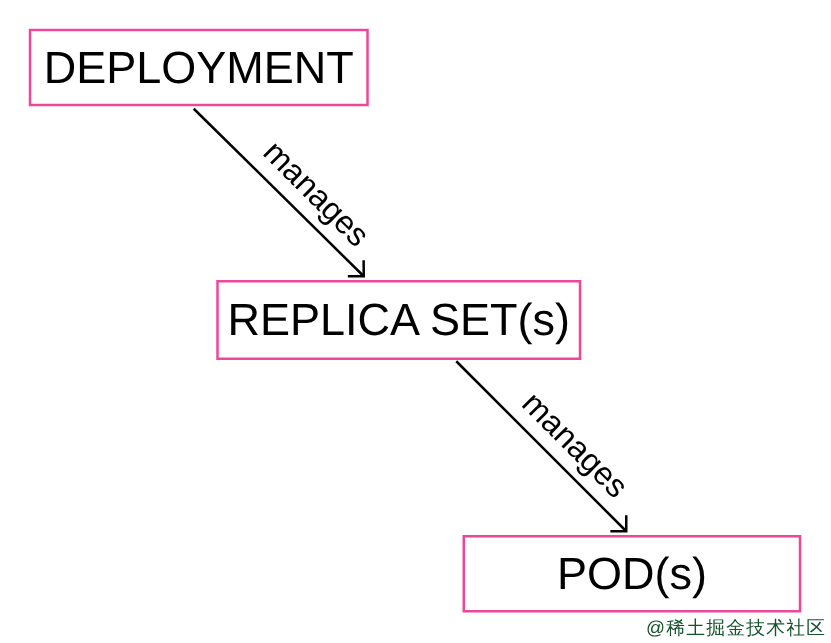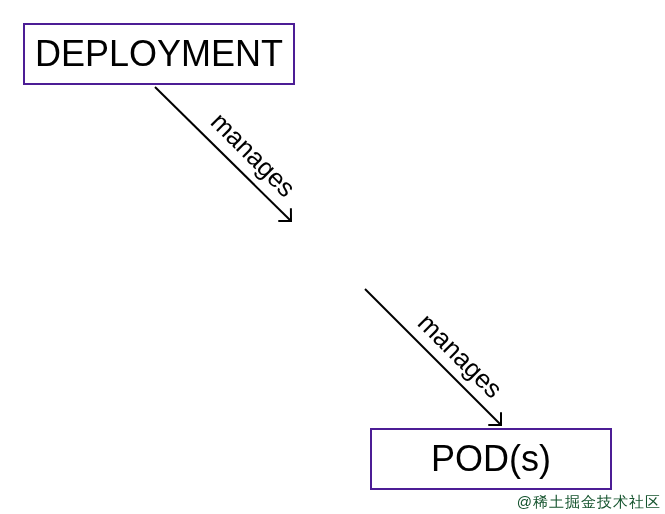--- a/index.html
+++ b/index.html
@@ -27,21 +27,21 @@
     stroke-width: 2;
   }
   .edge-label {
     fill: #000000;
     font-family: "Liberation Sans", sans-serif;
     font-size: 26px;
   }
   .node {
     position: absolute;
     box-sizing: border-box;
-    border: 2px solid #4c1d95;
+    border: 2px solid #ec4899;
     background: #ffffff;
     display: flex;
     align-items: center;
     justify-content: center;
     font-size: 36px;
     color: #000000;
     white-space: nowrap;
   }
   .node-deployment {
     left: 23px;
@@ -51,21 +51,21 @@
   }
   .node-replicaset {
     left: 173px;
     top: 224px;
     width: 292px;
     height: 64px;
   }
   .node-pod {
     left: 370px;
     top: 428px;
-    width: 242px;
+    width: 271px;
     height: 62px;
     justify-content: center;
   }
   .watermark {
     position: absolute;
     right: 4px;
     bottom: 2px;
     font-size: 15px;
     color: #14532d;
     letter-spacing: 1px;
@@ -87,20 +87,23 @@
     <line class="edge-line" x1="365" y1="289" x2="501" y2="425" marker-end="url(#arrowhead)"></line>
 
     <text class="edge-label" transform="translate(247,161) rotate(45)" text-anchor="middle">manages</text>
     <text class="edge-label" transform="translate(454,362) rotate(45)" text-anchor="middle">manages</text>
   </svg>
 
   <div class="node node-deployment">
     <span>DEPLOYMENT</span>
   </div>
 
+  <div class="node node-replicaset">
+    <span>REPLICA SET(s)</span>
+  </div>
 
   <div class="node node-pod">
     <span>POD(s)</span>
   </div>
 
   <div class="watermark">@稀土掘金技术社区</div>
 
 </div>
 
 </body></html>

